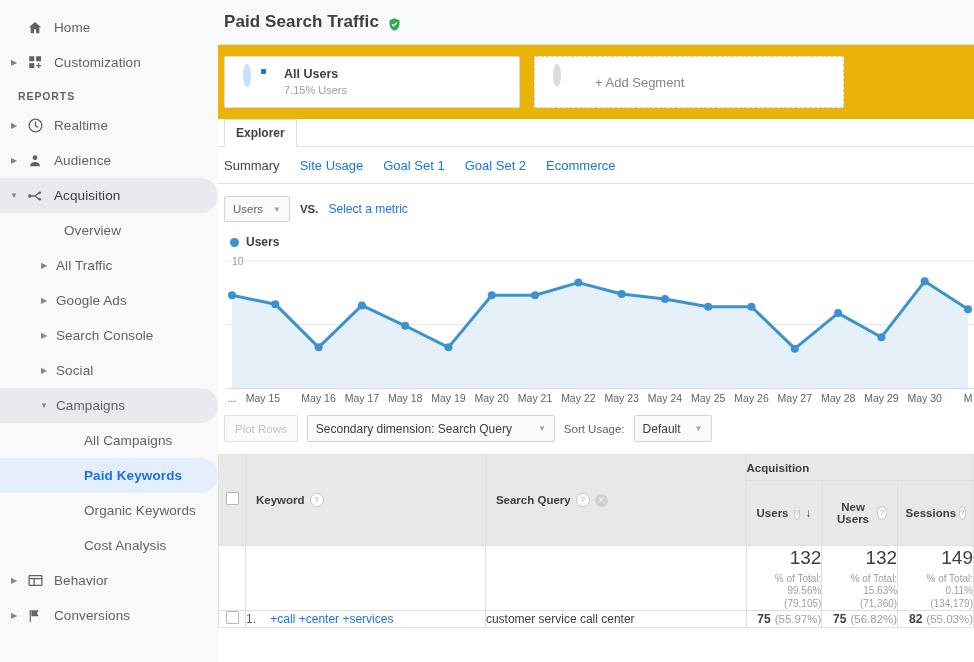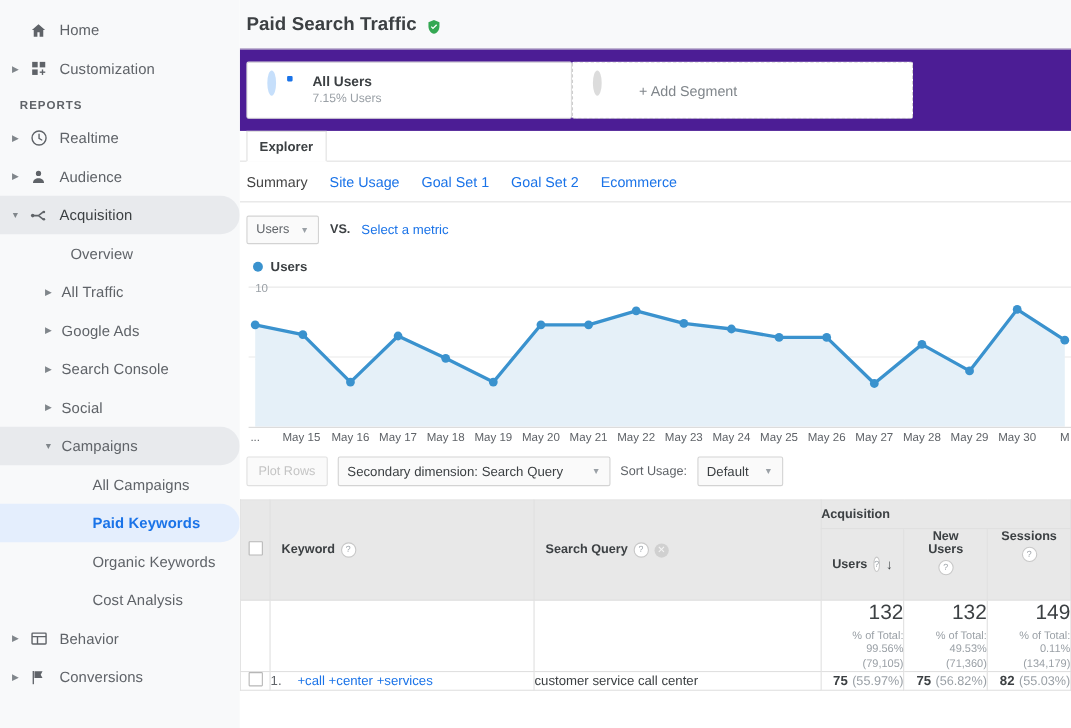--- a/index.html
+++ b/index.html
@@ -50,22 +50,22 @@
   
   .main{flex:1;height:662px;position:relative;overflow:hidden;background:#fff;}
   .topbar{height:44px;background:#f8f9fa;display:flex;align-items:center;padding-left:6px;}
   .page-title{font-size:17px;font-weight:bold;color:#3c4043;letter-spacing:.1px;}
   .verified{
     margin-left:8px;width:15px;height:15px;display:inline-block;position:relative;top:2px;
   }
 
   
   .seg-area{
-    padding:11px 0 11px 6px;border-top:1px solid #e0e0e0;background:#4c1d95;
-    display:flex;
+    padding:11px 0 11px 6px;border-top:1px solid #e0e0e0;background:#eab308;
+    display:flex;gap:14px;
   }
   .seg-card{
     width:296px;height:52px;border:1px solid #dcdcdc;background:#fff;border-radius:2px;
     display:flex;align-items:center;padding-left:18px;box-sizing:border-box;cursor:pointer;
   }
   .seg-card.add{border:1px dashed #cfcfcf;background:#fff;width:310px;}
   .donut{width:28px;height:28px;min-width:28px;position:relative;}
   .donut-ring{
     width:28px;height:28px;border-radius:50%;border:4px solid #c6dffb;box-sizing:border-box;
   }
@@ -145,21 +145,21 @@
   .th-query{width:251px;}
   .col-metric{width:73px;}
   .acq-group{
     background:#e8e8e8;font-size:11.5px;font-weight:bold;color:#3c4043;
     padding:9px 0 9px 10px;text-align:left;height:26px;box-sizing:border-box;
   }
   .th-inner{
     display:flex;align-items:center;gap:5px;padding:0 10px;height:90px;box-sizing:border-box;
     font-size:11.5px;font-weight:bold;color:#3c4043;
   }
-  .th-inner.center{flex-direction:column;gap:3px;height:62px;}
+  .th-inner.center{justify-content:center;flex-direction:row;gap:3px;height:62px;}
   .th-inner.metric{justify-content:flex-end;height:62px;gap:5px;}
   .qmark{
     width:12px;height:12px;border-radius:50%;border:1px solid #c8c8c8;background:#fff;
     font-size:8px;color:#9aa0a6;display:inline-flex;align-items:center;justify-content:center;
     font-weight:normal;line-height:1;
   }
   .xmark{
     width:13px;height:13px;border-radius:50%;background:#d0d0d0;color:#f4f4f4;font-size:9px;
     display:inline-flex;align-items:center;justify-content:center;cursor:pointer;font-weight:normal;
   }
@@ -408,21 +408,21 @@
           <circle cx="490.2352941176471" cy="53.72" r="4" fill="#3a92ce"></circle>
           <circle cx="533.5294117647059" cy="53.72" r="4" fill="#3a92ce"></circle>
           <circle cx="576.8235294117648" cy="95.63" r="4" fill="#3a92ce"></circle>
           <circle cx="620.1176470588235" cy="60.06999999999999" r="4" fill="#3a92ce"></circle>
           <circle cx="663.4117647058824" cy="84.19999999999999" r="4" fill="#3a92ce"></circle>
           <circle cx="706.7058823529412" cy="28.319999999999993" r="4" fill="#3a92ce"></circle>
           <circle cx="750" cy="56.260000000000005" r="4" fill="#3a92ce"></circle>
         </svg>
       <div class="xaxis" id="xaxis">
           <div class="xlabel" style="left: 6px;">...</div>
-          <div class="xlabel" style="left: 48px;">May 15</div>
+          <div class="xlabel" style="left: 37px;">May 15</div>
           <div class="xlabel" style="left: 92.5882px;">May 16</div>
           <div class="xlabel" style="left: 135.882px;">May 17</div>
           <div class="xlabel" style="left: 179.176px;">May 18</div>
           <div class="xlabel" style="left: 222.471px;">May 19</div>
           <div class="xlabel" style="left: 265.765px;">May 20</div>
           <div class="xlabel" style="left: 309.059px;">May 21</div>
           <div class="xlabel" style="left: 352.353px;">May 22</div>
           <div class="xlabel" style="left: 395.647px;">May 23</div>
           <div class="xlabel" style="left: 438.941px;">May 24</div>
           <div class="xlabel" style="left: 482.235px;">May 25</div>
@@ -508,21 +508,21 @@
           <div class="sum-sm">
             <div>% of Total:</div>
             <div>99.56%</div>
             <div>(79,105)</div>
           </div>
         </td>
         <td class="sum-cell">
           <div class="sum-big">132</div>
           <div class="sum-sm">
             <div>% of Total:</div>
-            <div>49.53%</div>
+            <div>15.63%</div>
             <div>(71,360)</div>
           </div>
         </td>
         <td class="sum-cell">
           <div class="sum-big">149</div>
           <div class="sum-sm">
             <div>% of Total:</div>
             <div>0.11%</div>
             <div>(134,179)</div>
           </div>

